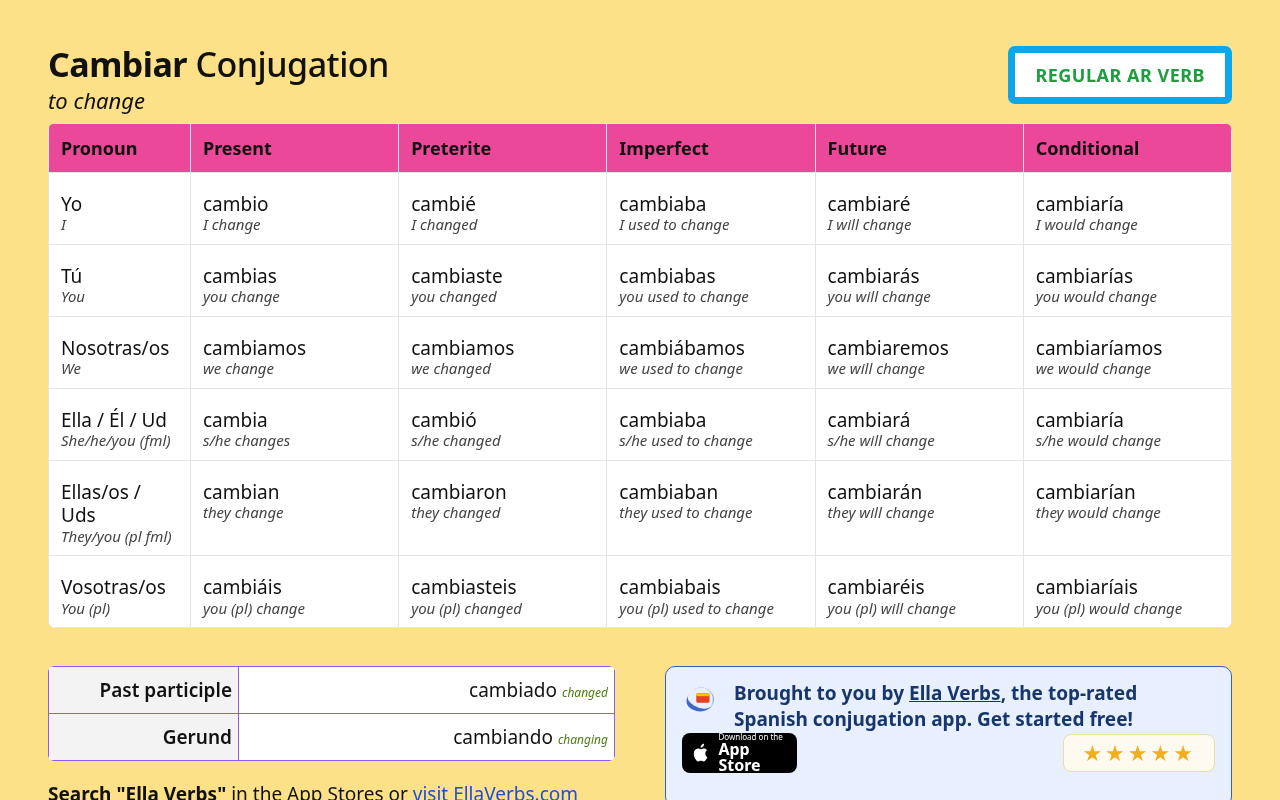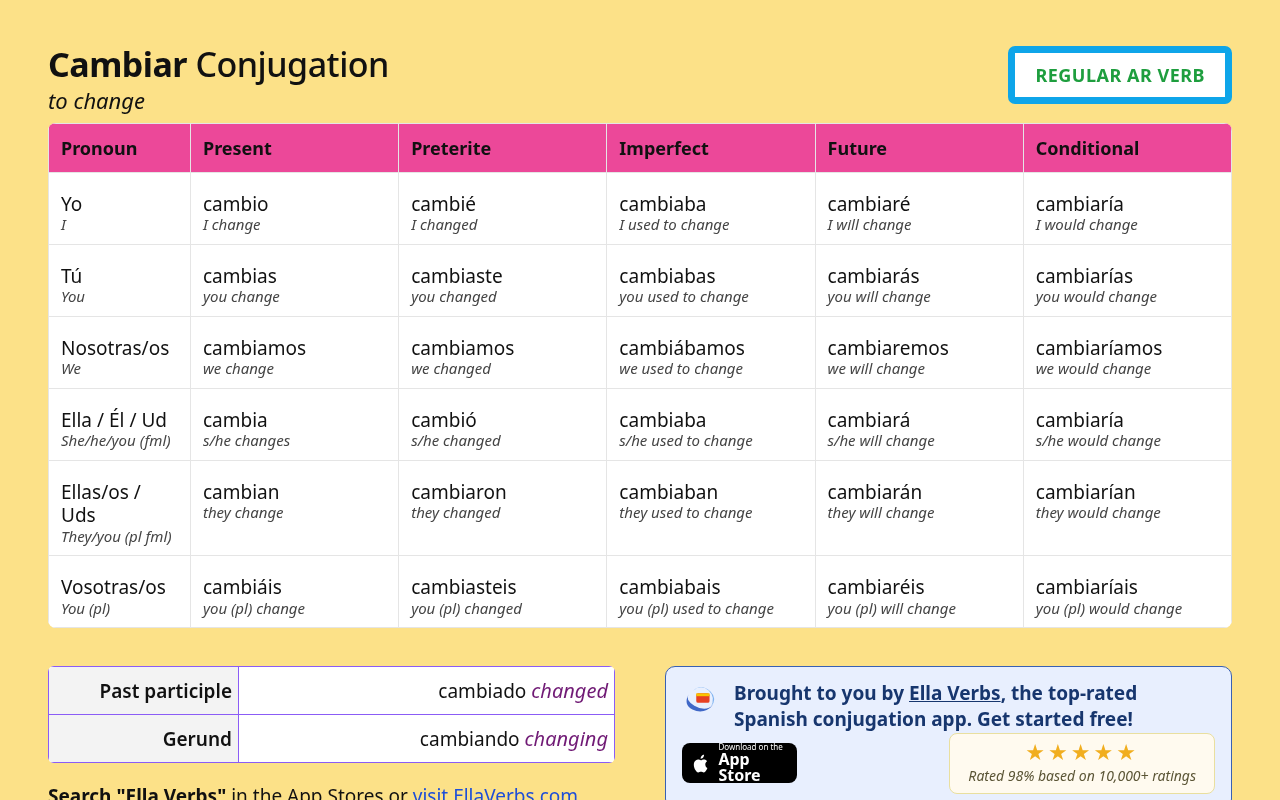--- a/index.html
+++ b/index.html
@@ -65,21 +65,21 @@
     border-radius: 6px;
     overflow: hidden;
   }
   table.mini th, table.mini td {
     text-align: right;
     border: 1px solid #8b5cf6;
     padding: 10px 6px;
     font-size: 19px;
   }
   table.mini th { background: #f3f3f3; font-weight: 600; width: 190px; }
-  table.mini td .sm { font-size: 20px; font-style: italic; color: #701a75; }
+  table.mini td .sm { font-size: 12px; font-style: italic; color: #4d7c0f; }
   .search-line { font-size: 19px; margin-top: 20px; }
   .search-line .bold { font-weight: 700; }
   .search-line a { color: #1d4ed8; text-decoration: underline; }
 
   .promo {
     flex: 1;
     border: 1.5px solid #3960b3;
     background: #e8effe;
     border-radius: 10px;
     padding: 14px 16px;
@@ -341,17 +341,16 @@
               <path d="M16.4 12.7c0-2.6 2.1-3.8 2.2-3.9-1.2-1.8-3.1-2-3.8-2-1.6-.2-3.1.9-3.9.9-.8 0-2.1-.9-3.4-.9C5.7 6.9 4 8 3.1 9.7c-1.8 3.2-.5 7.9 1.3 10.5.9 1.3 1.9 2.7 3.3 2.6 1.3-.1 1.8-.8 3.4-.8s2 .8 3.4.8c1.4 0 2.3-1.3 3.1-2.6.6-.9 1.1-1.9 1.4-2.9-1.5-.6-2.6-2.1-2.6-4.6zM13.8 4.4c.7-.9 1.2-2.1 1.1-3.4-1 0-2.3.7-3.1 1.6-.7.8-1.3 2-1.1 3.2 1.2.1 2.4-.5 3.1-1.4z"></path>
             </svg>
         </span>
         <span class="store-lines">
           <span class="store-top">Download on the</span>
           <span class="store-bot">App Store</span>
         </span>
       </div>
       <div class="rating-box">
         <div class="stars">★★★★★</div>
-        <div class="rating-text">Rated 98% based on 10,000+ ratings</div>
       </div>
     </div>
   </div>
 </div>
 
 </body></html>

